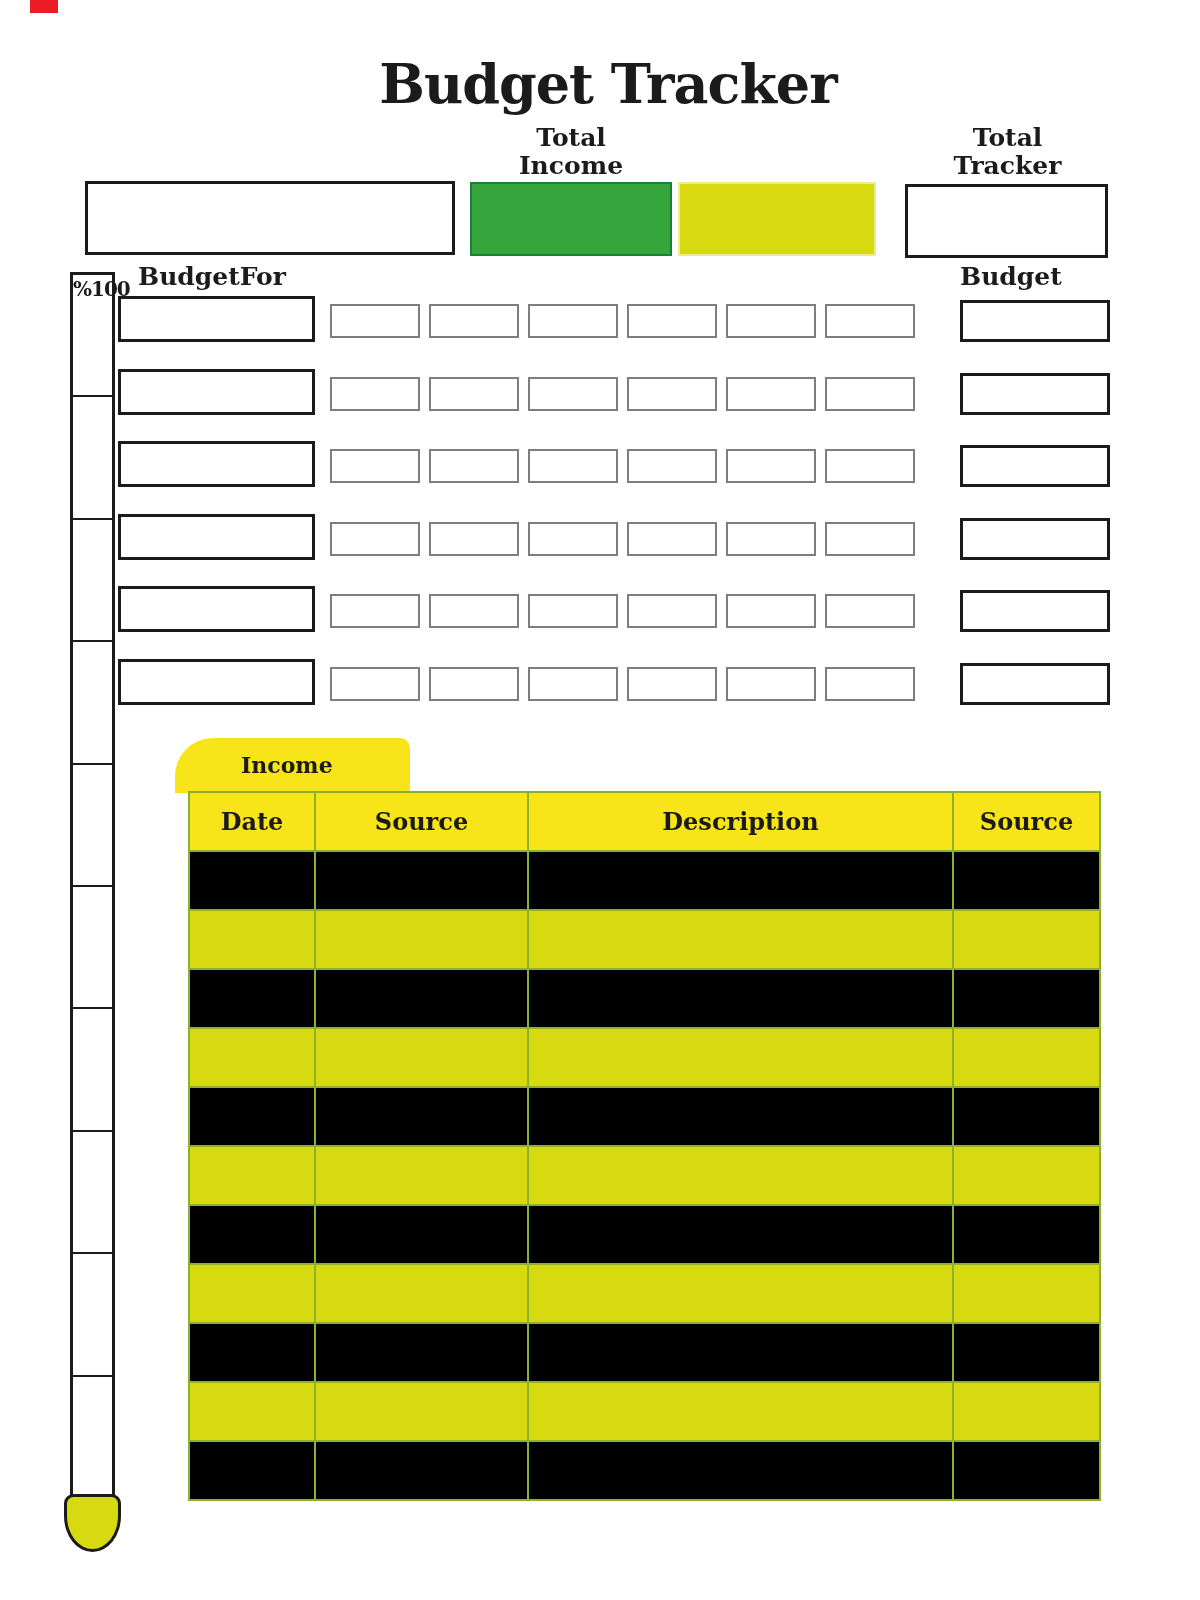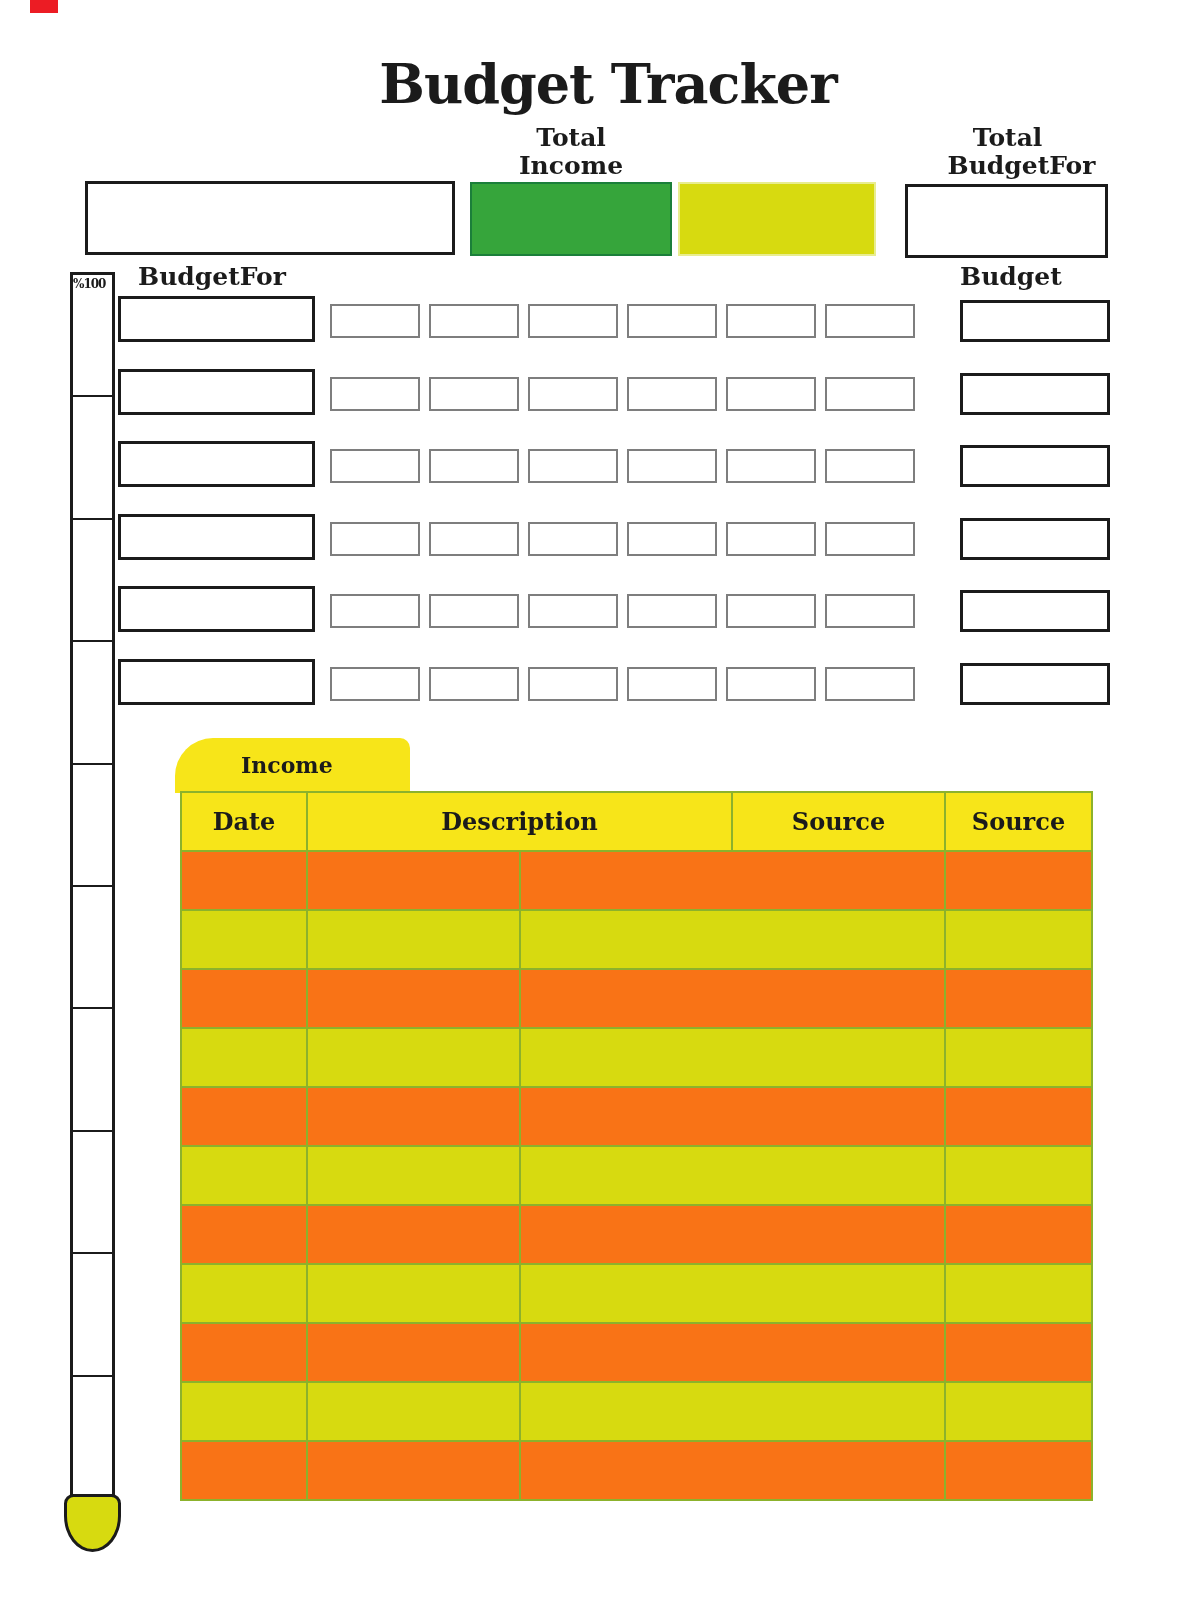--- a/index.html
+++ b/index.html
@@ -29,39 +29,39 @@
 
   .sec-lbl{position:absolute; font-weight:700; font-size:25px;}
   .budgetfor-lbl{left:118px; top:262px;margin-left:20px;}
   .budget-lbl{left:960px; top:262px; width:150px; }
 
   
   .tube{position:absolute; left:70px; top:272px; width:45px; height:1228px;
         border:3px solid var(--ink); background:#fff; display:flex; flex-direction:column;}
   .tube-seg{flex:1 1 0; border-bottom:2px solid var(--ink); background:#fff;}
   .tube-seg:last-child{border-bottom:none;}
-  .tube-label{position:absolute; left:73px; top:277px; font-weight:700; font-size:12px; letter-spacing:-1px;}
+  .tube-label{position:absolute; left:73px; top:277px; font-weight:700; font-size:20px; letter-spacing:-1px;}
   .bulb{position:absolute; left:64px; top:1494px; width:57px; height:58px;
         background:var(--ygreen); border:3px solid var(--ink);
         border-radius:10px 10px 30px 30px / 10px 10px 38px 38px;}
 
   
   .b-row{position:absolute; left:0; top:0; width:1200px; height:46px;}
   .cat-box{position:absolute; left:118px; top:0; width:197px; height:46px; border:3px solid var(--ink); background:#fff;
            font-size:20px; padding:4px 8px;}
   .checks{position:absolute; left:330px; top:8px; display:flex; gap:9px;}
   .check-box{width:90px; height:34px; border:2px solid var(--graybox); background:#fff;}
   .amt-box{position:absolute; left:960px; top:4px; width:150px; height:42px; border:3px solid var(--ink); background:#fff;
            font-size:20px; padding:4px 8px;}
 
   
   .income-tab{position:absolute; left:175px; top:738px; width:235px; height:55px;
               background:var(--byellow); border-radius:38px 10px 0 0;
               font-weight:700; font-size:22px; line-height:55px; padding-left:66px;}
-  .itable{position:absolute; left:180px; top:791px; width:913px; border:2px solid var(--tborder); background:#f97316;}
+  .itable{position:absolute; left:188px; top:791px; width:913px; border:2px solid var(--tborder); background:#000000;}
   .t-row{display:flex; width:100%; height:59px;}
   .t-row.head{height:57px; background:var(--byellow);}
   .t-row.alt{background:var(--ygreen);}
   .t-row + .t-row{border-top:2px solid var(--tborder);}
   .t-cell{border-right:2px solid var(--tborder); height:100%;
           display:flex; align-items:center; justify-content:center; font-size:20px; padding:0 6px;}
   .t-cell:last-child{border-right:none;}
   .c0{width:126px;} .c1{width:213px;} .c2{width:425px;} .c3{flex:1;}
   .t-row.head .t-cell{font-weight:700; font-size:24px;}
 </style>
@@ -71,21 +71,21 @@
 <div id="page">
 
   <div class="red-mark"></div>
 
   <h1 class="title">Budget Tracker</h1>
 
   <div class="lbl lbl-income">
     <div class="wrap">Total Income</div>
   </div>
   <div class="lbl lbl-expenses">
-    <div class="wrap">Total BudgetFor</div>
+    <div class="wrap">Total Tracker</div>
   </div>
 
   <div class="box month-box"></div>
   <div class="box green-box"></div>
   <div class="box ygreen-box"></div>
   <div class="box expenses-box"></div>
 
   <div class="sec-lbl budgetfor-lbl">BudgetFor</div>
   <div class="sec-lbl budget-lbl">Budget</div>
 
@@ -179,22 +179,22 @@
       </div>
     </div>
 
   <div class="income-tab">
     <span>Income</span>
   </div>
 
   <div class="itable">
     <div class="t-row head">
       <div class="t-cell c0">Date</div>
+      <div class="t-cell c1">Source</div>
       <div class="t-cell c2">Description</div>
-      <div class="t-cell c1">Source</div>
       <div class="t-cell c3">Source</div>
     </div>
   <div class="t-row">
         <div class="t-cell c0"></div>
         <div class="t-cell c1"></div>
         <div class="t-cell c2"></div>
         <div class="t-cell c3"></div>
       </div>
       <div class="t-row alt">
         <div class="t-cell c0"></div>

